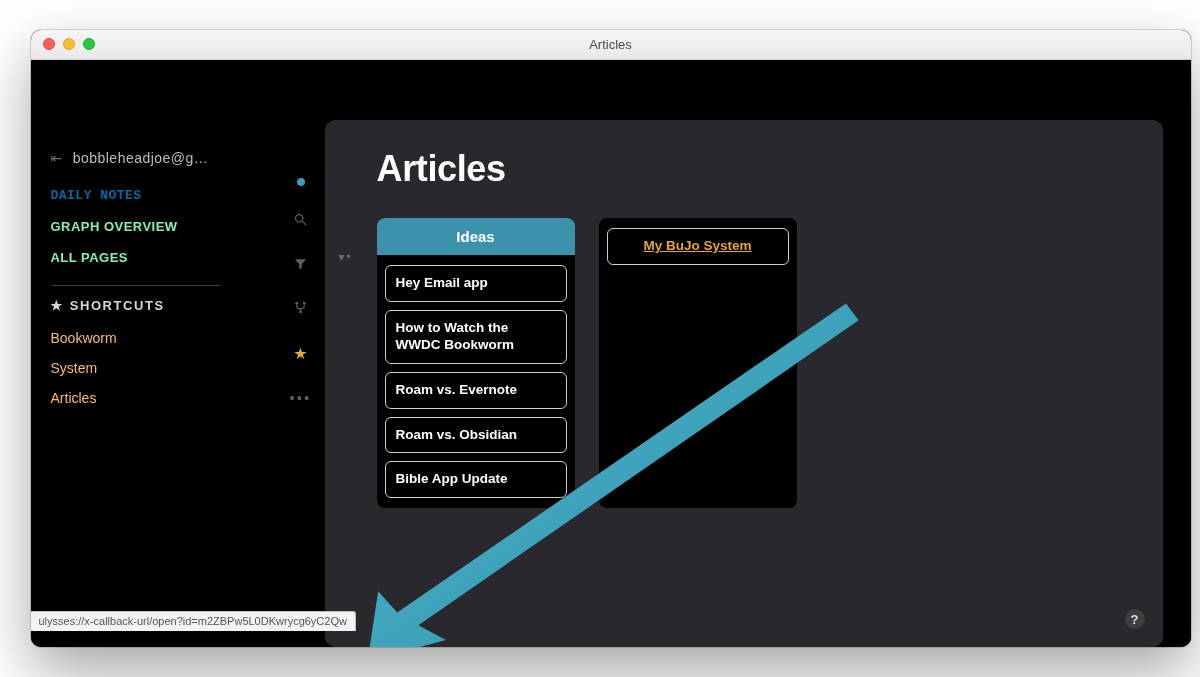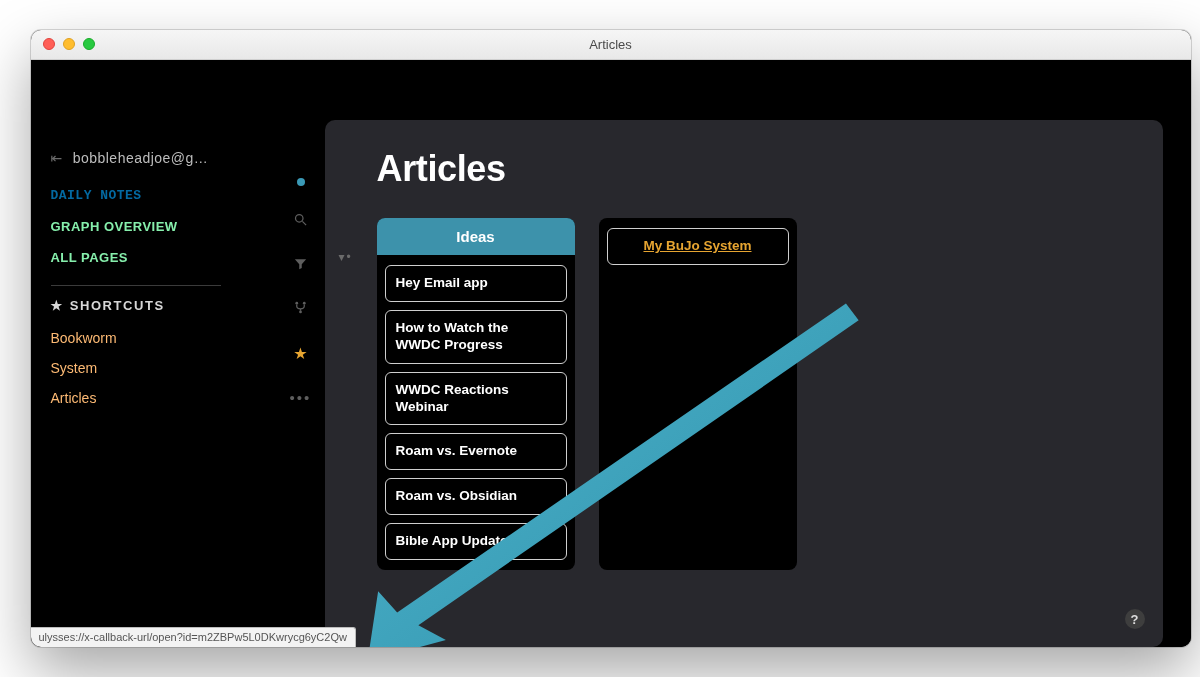--- a/index.html
+++ b/index.html
@@ -108,21 +108,21 @@
   .card.link{color:#e7a531;text-align:center;font-weight:700;}
   .card.link.ul{text-decoration:underline;}
   
   .help{
     position:absolute;right:18px;bottom:18px;width:20px;height:20px;
     border-radius:50%;background:#3e3e3e;color:#ddd;font-size:13px;font-weight:700;
     display:flex;align-items:center;justify-content:center;cursor:pointer;
   }
   
   .url-tip{
-    position:absolute;left:0;bottom:0;
+    position:absolute;left:0;bottom:16px;
     background:#f3f3f3;border:1px solid #bdbdbd;border-left:none;border-bottom:none;
     font-size:11px;color:#555;padding:3px 8px 4px 8px;
     font-family:Helvetica,Arial,sans-serif;
     border-top-right-radius:3px;
     z-index:30;
   }
   
   .arrow-svg{position:absolute;inset:0;pointer-events:none;z-index:20;}
 </style>
 </head>
@@ -191,22 +191,21 @@
           <div class="bullets">
               <span>▾</span>
               <span>•</span>
             </div>
           <div class="board">
 
             <div class="col">
               <div class="col-hd">Ideas</div>
               <div class="col-body">
                 <div class="card">Hey Email app</div>
-                <div class="card">How to Watch the WWDC Progress</div>
-                <div class="card">WWDC Reactions Webinar</div>
+                <div class="card">How to Watch the WWDC Bookworm</div>
                 <div class="card">Roam vs. Evernote</div>
                 <div class="card">Roam vs. Obsidian</div>
                 <div class="card">Bible App Update</div>
               </div>
             </div>
 
 
             <div class="col">
               <div class="col-body">
                 <div class="card link ul">My BuJo System</div>

